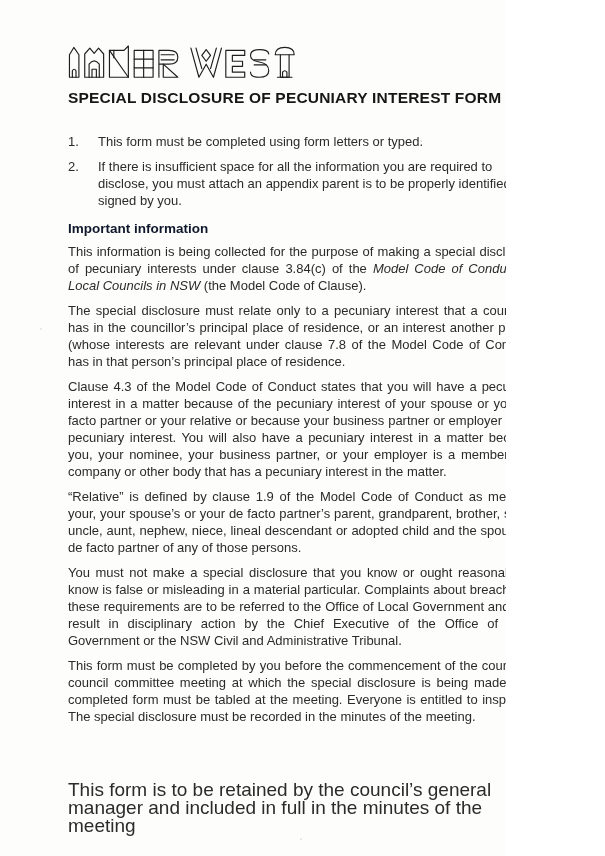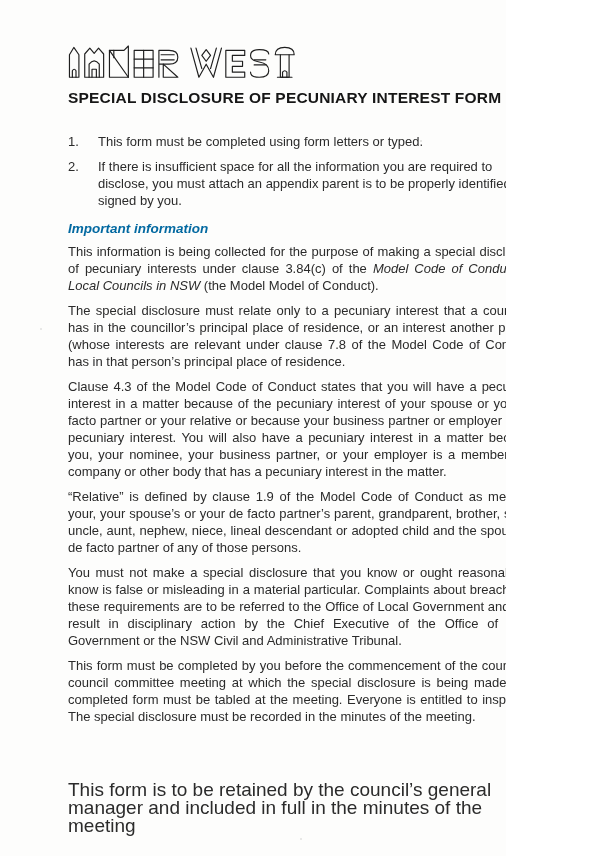--- a/index.html
+++ b/index.html
@@ -52,22 +52,21 @@
   }
   .instruction-item .num {
     flex: 0 0 30px;
   }
   .instruction-item .txt { flex: 1; }
 
   h2.subheading {
     margin: 10px 0 7px 0;
     font-size: 13.5px;
     font-weight: bold;
-    color: #0369a1;
-    font-style: italic;
+    color: #0f172a;
   }
 
   p.body-para {
     margin: 0 0 8px 0;
     font-size: 13px;
     line-height: 17px;
     text-align: justify;
   }
   p.body-para em { font-style: italic; }
 
@@ -153,21 +152,21 @@
         <span class="txt">This form must be completed using form letters or typed.</span>
       </div>
       <div class="instruction-item">
         <span class="num">2.</span>
         <span class="txt">If there is insufficient space for all the information you are required to disclose, you must attach an appendix parent is to be properly identified and signed by you.</span>
       </div>
     </div>
 
     <h2 class="subheading">Important information</h2>
 
-    <p class="body-para"><span>This information is being collected for the purpose of making a special disclosure of pecuniary interests under clause 3.84(c) of the </span><em>Model Code of Conduct for Local Councils in NSW</em><span> (the Model Model of Conduct).</span></p>
+    <p class="body-para"><span>This information is being collected for the purpose of making a special disclosure of pecuniary interests under clause 3.84(c) of the </span><em>Model Code of Conduct for Local Councils in NSW</em><span> (the Model Code of Clause).</span></p>
 
     <p class="body-para">The special disclosure must relate only to a pecuniary interest that a councillor has in the councillor’s principal place of residence, or an interest another person (whose interests are relevant under clause 7.8 of the Model Code of Conduct) has in that person’s principal place of residence.</p>
 
     <p class="body-para">Clause 4.3 of the Model Code of Conduct states that you will have a pecuniary interest in a matter because of the pecuniary interest of your spouse or your de facto partner or your relative or because your business partner or employer has a pecuniary interest. You will also have a pecuniary interest in a matter because you, your nominee, your business partner, or your employer is a member of a company or other body that has a pecuniary interest in the matter.</p>
 
     <p class="body-para">“Relative” is defined by clause 1.9 of the Model Code of Conduct as meaning your, your spouse’s or your de facto partner’s parent, grandparent, brother, sister, uncle, aunt, nephew, niece, lineal descendant or adopted child and the spouse or de facto partner of any of those persons.</p>
 
     <p class="body-para">You must not make a special disclosure that you know or ought reasonably to know is false or misleading in a material particular. Complaints about breaches of these requirements are to be referred to the Office of Local Government and may result in disciplinary action by the Chief Executive of the Office of Local Government or the NSW Civil and Administrative Tribunal.</p>
 
     <p class="body-para">This form must be completed by you before the commencement of the council or council committee meeting at which the special disclosure is being made. The completed form must be tabled at the meeting. Everyone is entitled to inspect it. The special disclosure must be recorded in the minutes of the meeting.</p>

